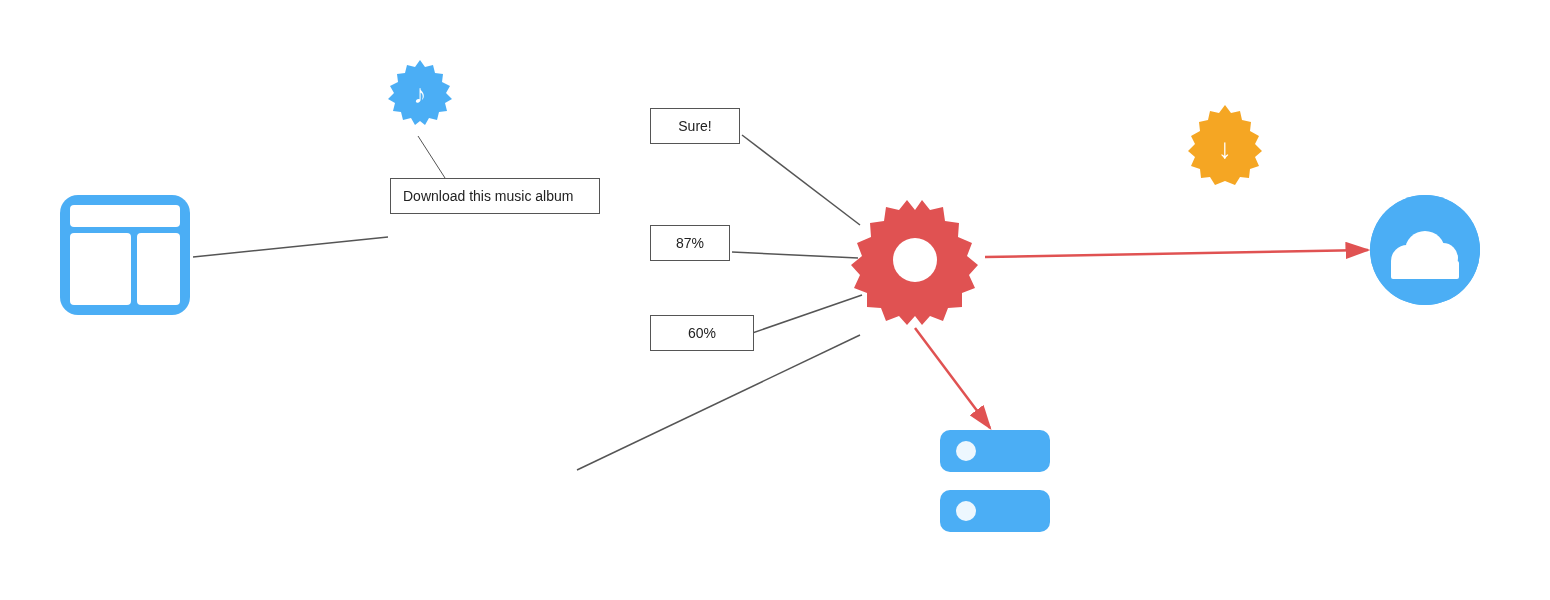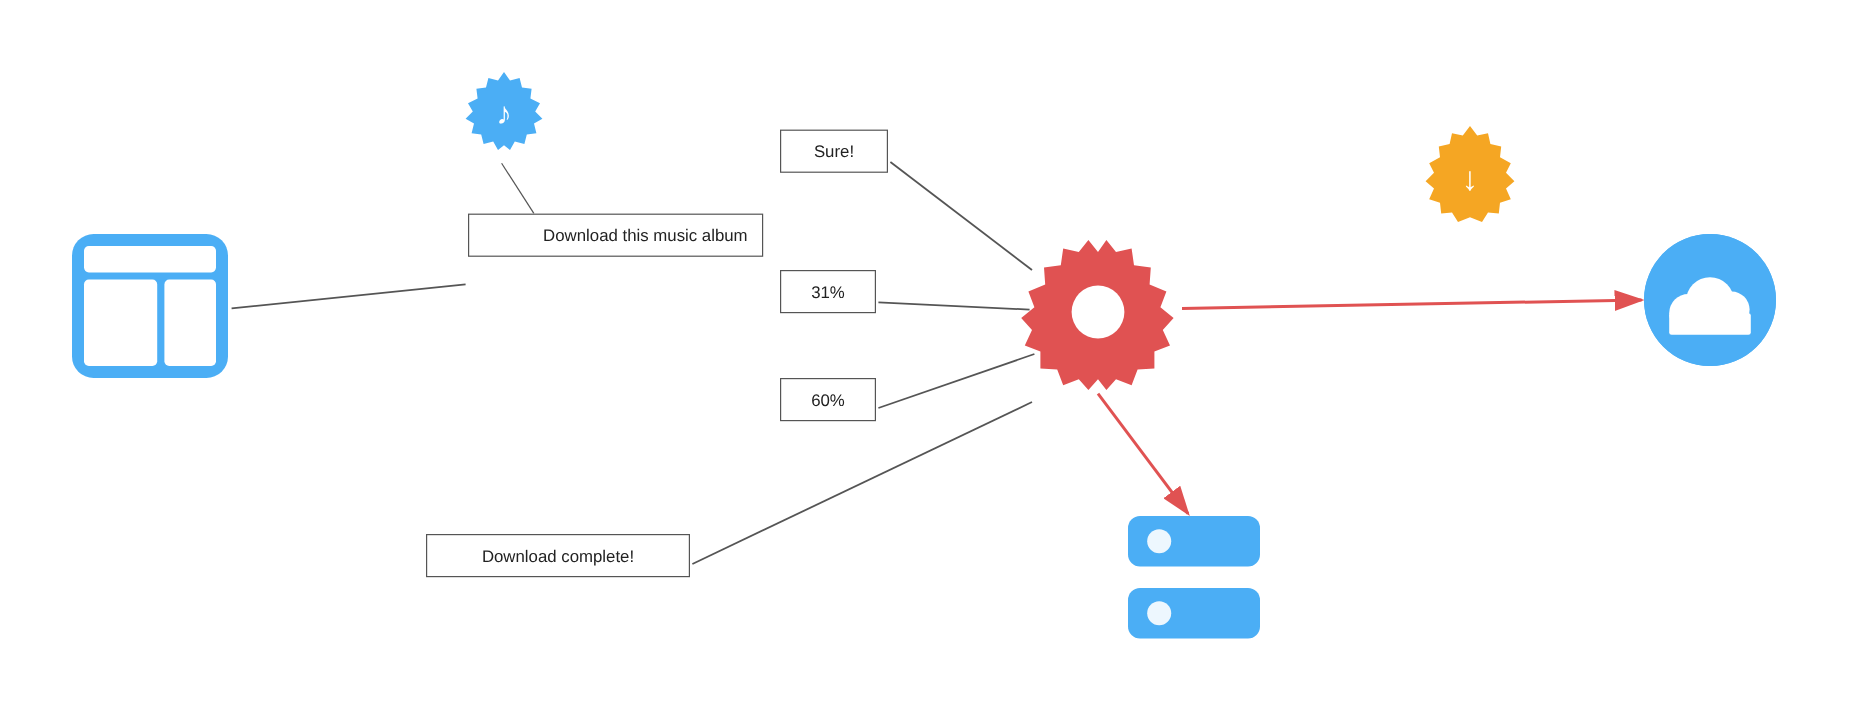--- a/index.html
+++ b/index.html
@@ -79,42 +79,41 @@
       padding: 8px 12px;
       font-size: 14px;
       font-weight: 400;
       line-height: 1.3;
       color: #222;
     }
 
     .text-box-download-album {
       left: 390px;
       top: 178px;
-      width: 246px;
-      text-align: right;
+      width: 210px;
     }
 
     .text-box-sure {
       left: 650px;
       top: 108px;
       width: 90px;
       text-align: center;
     }
 
     .text-box-20 {
       left: 650px;
       top: 225px;
       width: 80px;
       text-align: center;
     }
 
     .text-box-60 {
       left: 650px;
       top: 315px;
-      width: 80px;
+      width: 104px;
       text-align: center;
     }
 
     .text-box-download-complete {
       left: 355px;
       top: 445px;
       width: 220px;
       text-align: center;
     }
 
@@ -230,30 +229,27 @@
   <div class="text-box text-box-download-album">
     <span>Download this
 music album</span>
   </div>
 
   <div class="text-box text-box-sure">
     <span>Sure!</span>
   </div>
 
   <div class="text-box text-box-20">
-    <span>31%</span>
+    <span>87%</span>
   </div>
 
   <div class="text-box text-box-60">
     <span>60%</span>
   </div>
 
-  <div class="text-box text-box-download-complete">
-    <span>Download complete!</span>
-  </div>
 
   <div class="gear-container">
     <svg viewBox="0 0 130 130" width="130" height="130">
       <path d="M65 15 L72 5 L80 15 L93 12 L95 26 L109 28 L108 42 L122 48 L117 61 L128 70 L119 80 L125 93 L112 98 L112 112 L98 113 L93 126 L80 121 L72 130 L65 121 L57 130 L49 121 L36 126 L31 113 L17 112 L17 98 L4 93 L10 80 L1 70 L12 61 L7 48 L21 42 L20 28 L34 26 L36 12 L49 15 L57 5 Z" fill="#E05252"></path>
       <circle cx="65" cy="65" r="22" fill="white"></circle>
     </svg>
   </div>
 
   <div class="download-badge">
     <svg viewBox="0 0 90 90" width="90" height="90">

